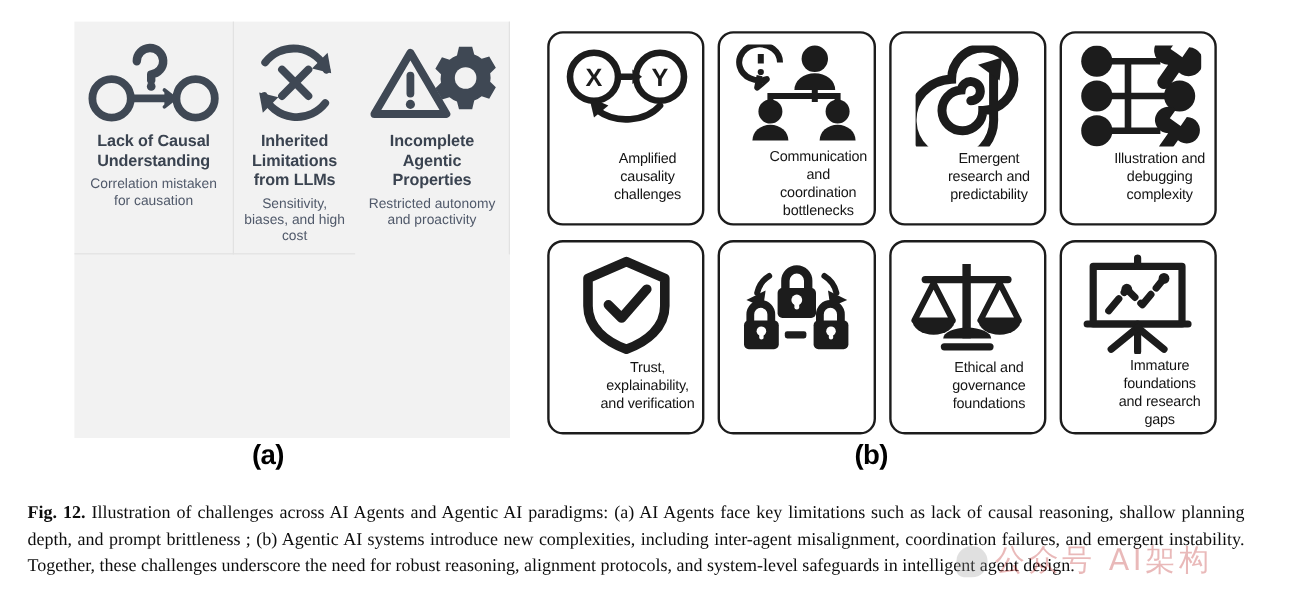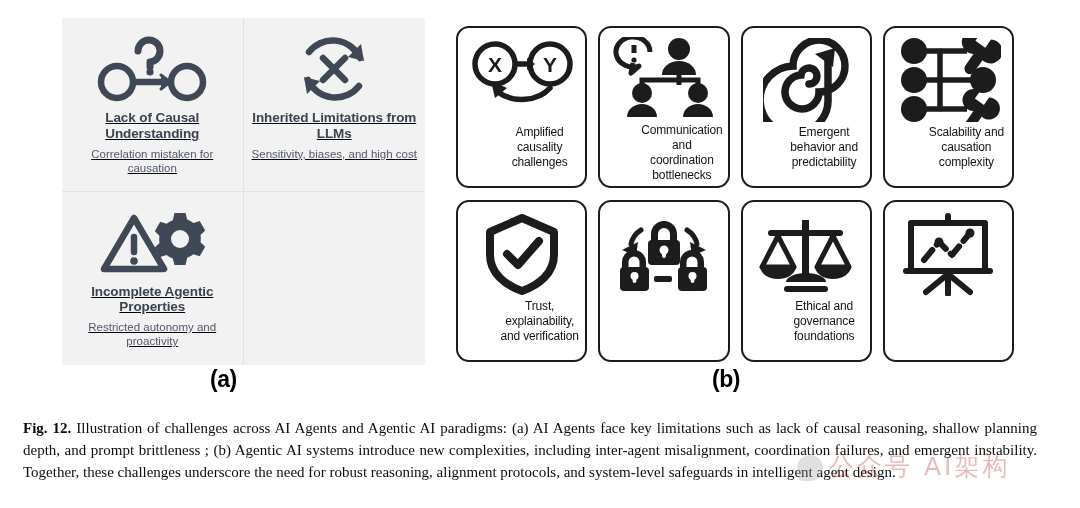--- a/index.html
+++ b/index.html
@@ -27,23 +27,22 @@
     position: absolute;
     left: 62px; top: 18px;
     width: 363px; height: 347px;
     background: #f2f2f2;
     box-sizing: border-box;
   }
   #panel-a-grid {
     position: absolute;
     left: 0; top: 0; right: 0; bottom: 0;
     display: grid;
-    grid-template-columns: 1fr 1fr;
+    grid-template-columns: 1fr 1fr 1fr;
     grid-template-rows: 1fr 1fr;
-    text-decoration: underline;
   }
   .a-cell {
     position: relative;
     display: flex;
     flex-direction: column;
     align-items: center;
     justify-content: flex-start;
     padding: 12px 8px 6px 8px;
     box-sizing: border-box;
     text-align: center;
@@ -273,21 +272,21 @@
 
     <div class="b-card">
       <div class="b-icon">
         <svg width="86" height="84" viewBox="0 0 86 84">
           <g fill="none" stroke="#1c1c1c" stroke-width="7.5" stroke-linecap="round">
             <path d="M46 46 a8 8 0 1 0 -8 -9 a17 17 0 1 0 18 17 a26 26 0 1 0 -26 -26 a34 34 0 1 0 35 32 l0 -37"></path>
           </g>
           <path d="M52 16 L72 10 L70 29 Z" fill="#1c1c1c"></path>
         </svg>
       </div>
-      <div class="b-label">Emergent behavior and predictability</div>
+      <div class="b-label">Emergent research and predictability</div>
     </div>
 
     <div class="b-card">
       <div class="b-icon">
         <svg width="106" height="84" viewBox="0 0 106 84">
           <g fill="none" stroke="#1c1c1c" stroke-width="5.5" stroke-linejoin="round">
             <path d="M20 13 H45 V71 H20"></path>
             <line x1="20" y1="42" x2="88" y2="42"></line>
             <line x1="45" y1="13" x2="72" y2="13"></line>
             <line x1="45" y1="71" x2="72" y2="71"></line>
@@ -299,21 +298,21 @@
             <circle cx="88" cy="42" r="13"></circle>
             <g transform="translate(86,14) rotate(35)">
               <path d="M-5,-16 l0,10 -6,0 0,-10 a12 12 0 1 0 6,22 l0,14 a5.5 5.5 0 0 0 11,0 l0,-14 a12 12 0 1 0 -5,-22 l0,10 -6,0 0,-10 Z"></path>
             </g>
             <g transform="translate(86,71) rotate(35)">
               <path d="M-5,-14 l0,9 -6,0 0,-9 a11 11 0 1 0 6,20 l0,12 a5 5 0 0 0 10,0 l0,-12 a11 11 0 1 0 -5,-20 l0,9 -5,0 0,-9 Z"></path>
             </g>
           </g>
         </svg>
       </div>
-      <div class="b-label">Scalability and causation complexity</div>
+      <div class="b-label">Illustration and debugging complexity</div>
     </div>
 
     <div class="b-card">
       <div class="b-icon">
         <svg width="80" height="86" viewBox="0 0 80 86">
           <g fill="none" stroke="#1c1c1c" stroke-width="8" stroke-linejoin="round" stroke-linecap="round">
             <path d="M40 7 L72 21 V44 C72 62 57 74 40 80 C23 74 8 62 8 44 V21 Z"></path>
             <path d="M25 43 L36 54 L57 30"></path>
           </g>
         </svg>
@@ -387,20 +386,21 @@
             <line x1="50" y1="62" x2="28" y2="80"></line>
             <line x1="50" y1="62" x2="72" y2="80"></line>
             <path d="M26 48 L41 30 L54 43 L72 21" stroke-dasharray="13 7"></path>
           </g>
           <g fill="#1c1c1c">
             <circle cx="41" cy="30" r="4.5"></circle>
             <circle cx="72" cy="21" r="4.5"></circle>
           </g>
         </svg>
       </div>
+      <div class="b-label">Immature foundations and research gaps</div>
     </div>
 
   </div>
 
   <div class="panel-letter" id="letter-b">(b)</div>
 
 </div>
 
 <div id="caption">
   <b>Fig. 12.</b><span> Illustration of challenges across AI Agents and Agentic AI paradigms: (a) AI Agents face key limitations such as lack of causal reasoning, shallow planning depth, and prompt brittleness ; (b) Agentic AI systems introduce new complexities, including inter-agent misalignment, coordination failures, and emergent instability. Together, these challenges underscore the need for robust reasoning, alignment protocols, and system-level safeguards in intelligent agent design.</span>

